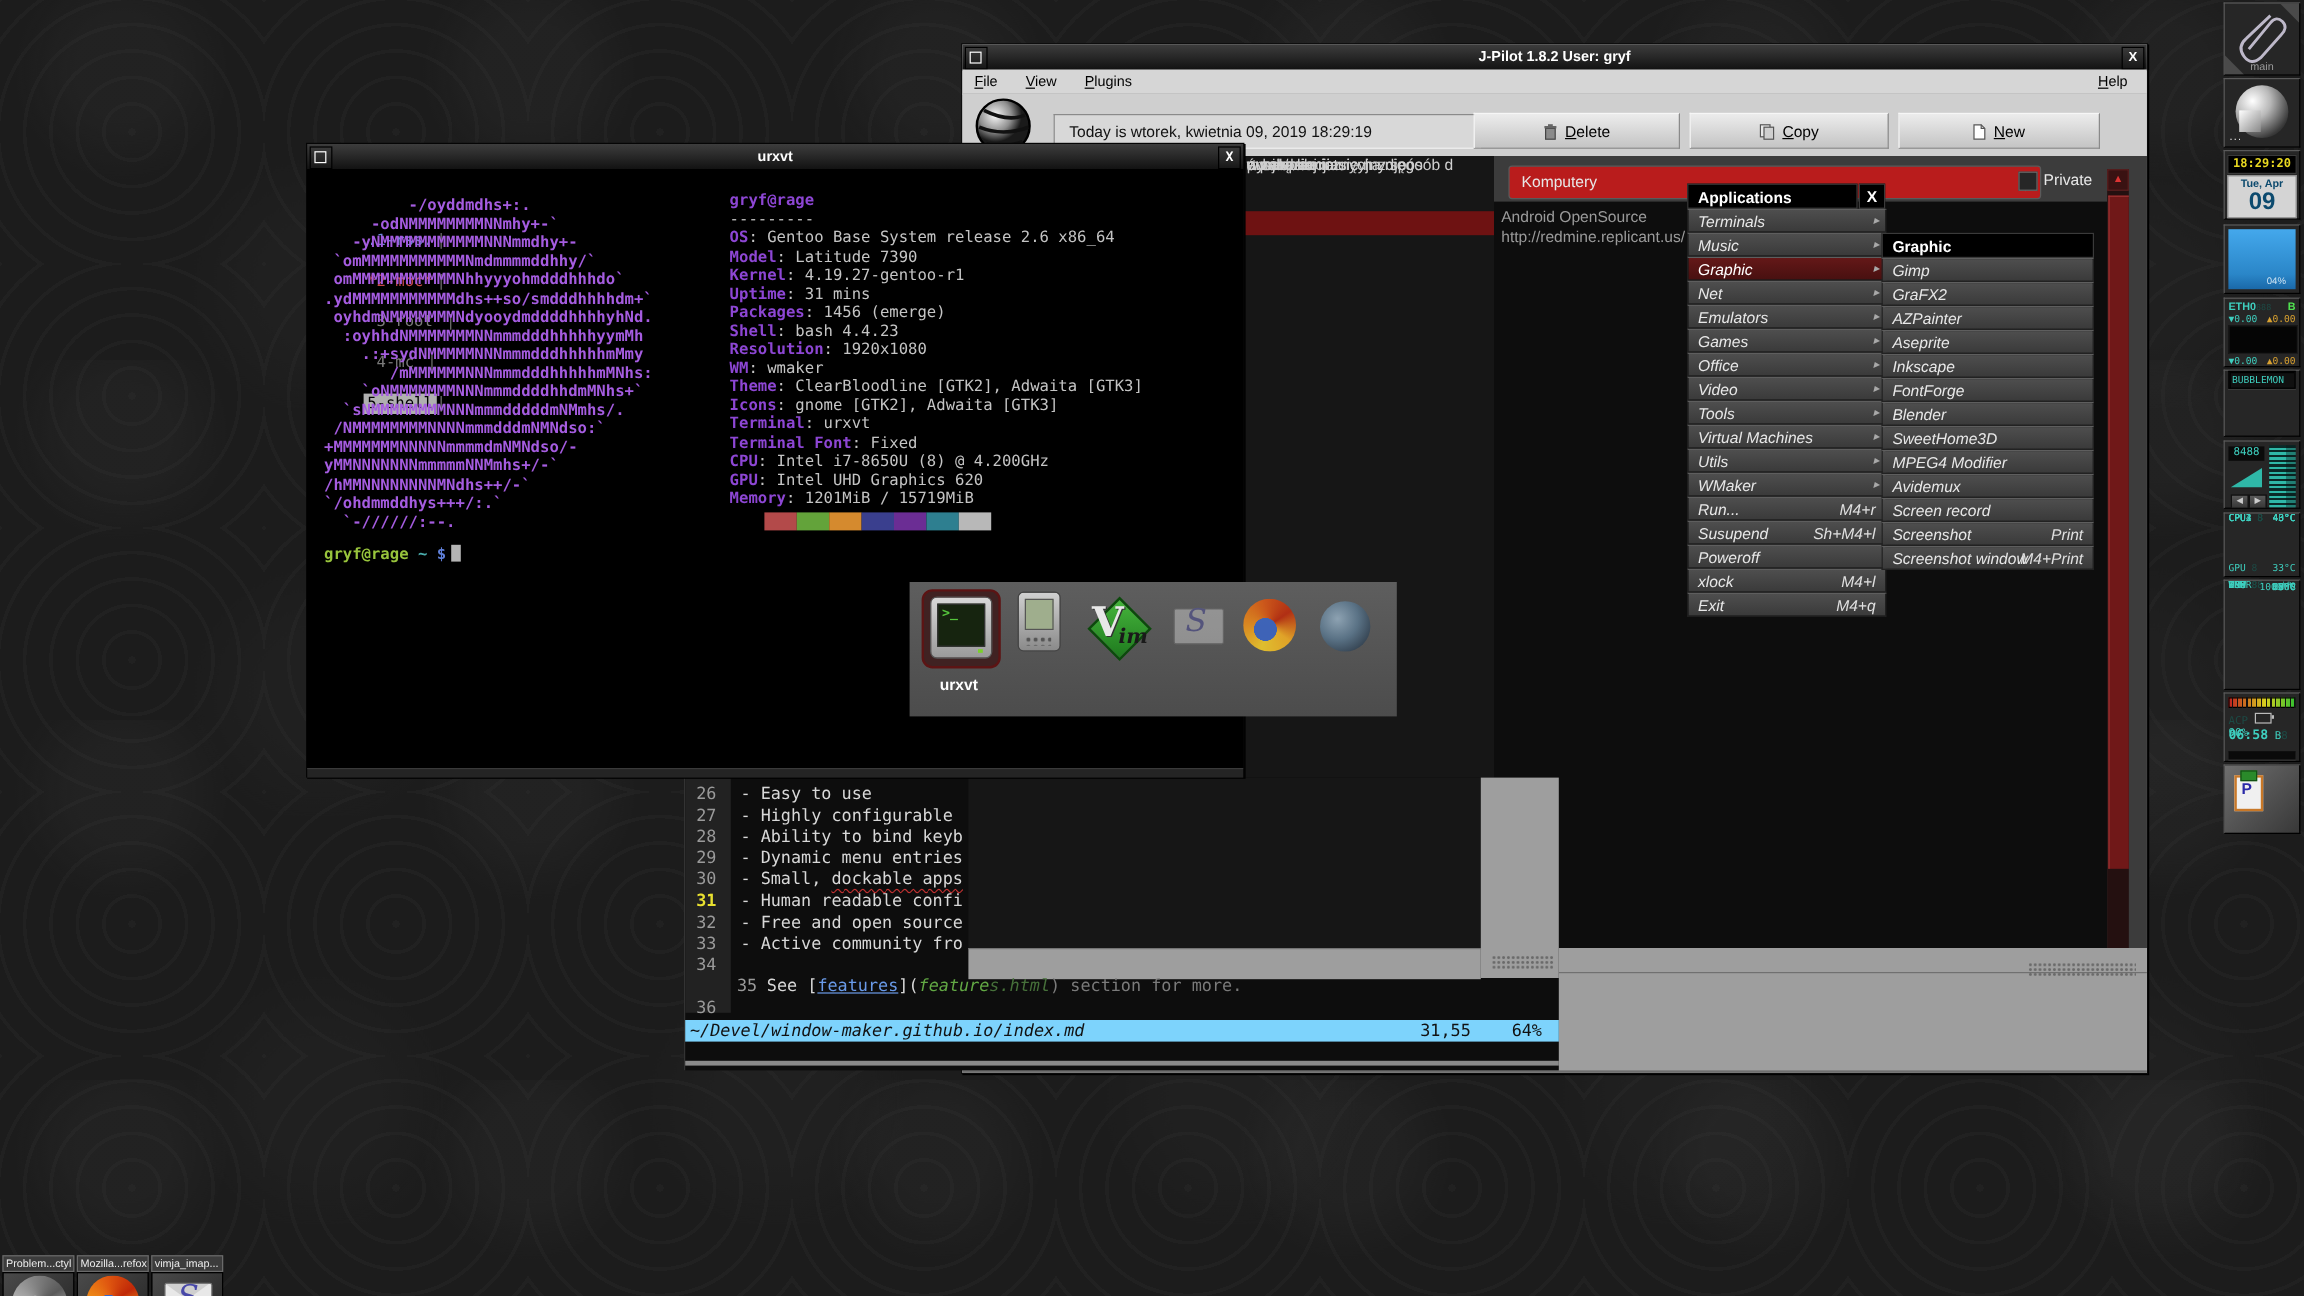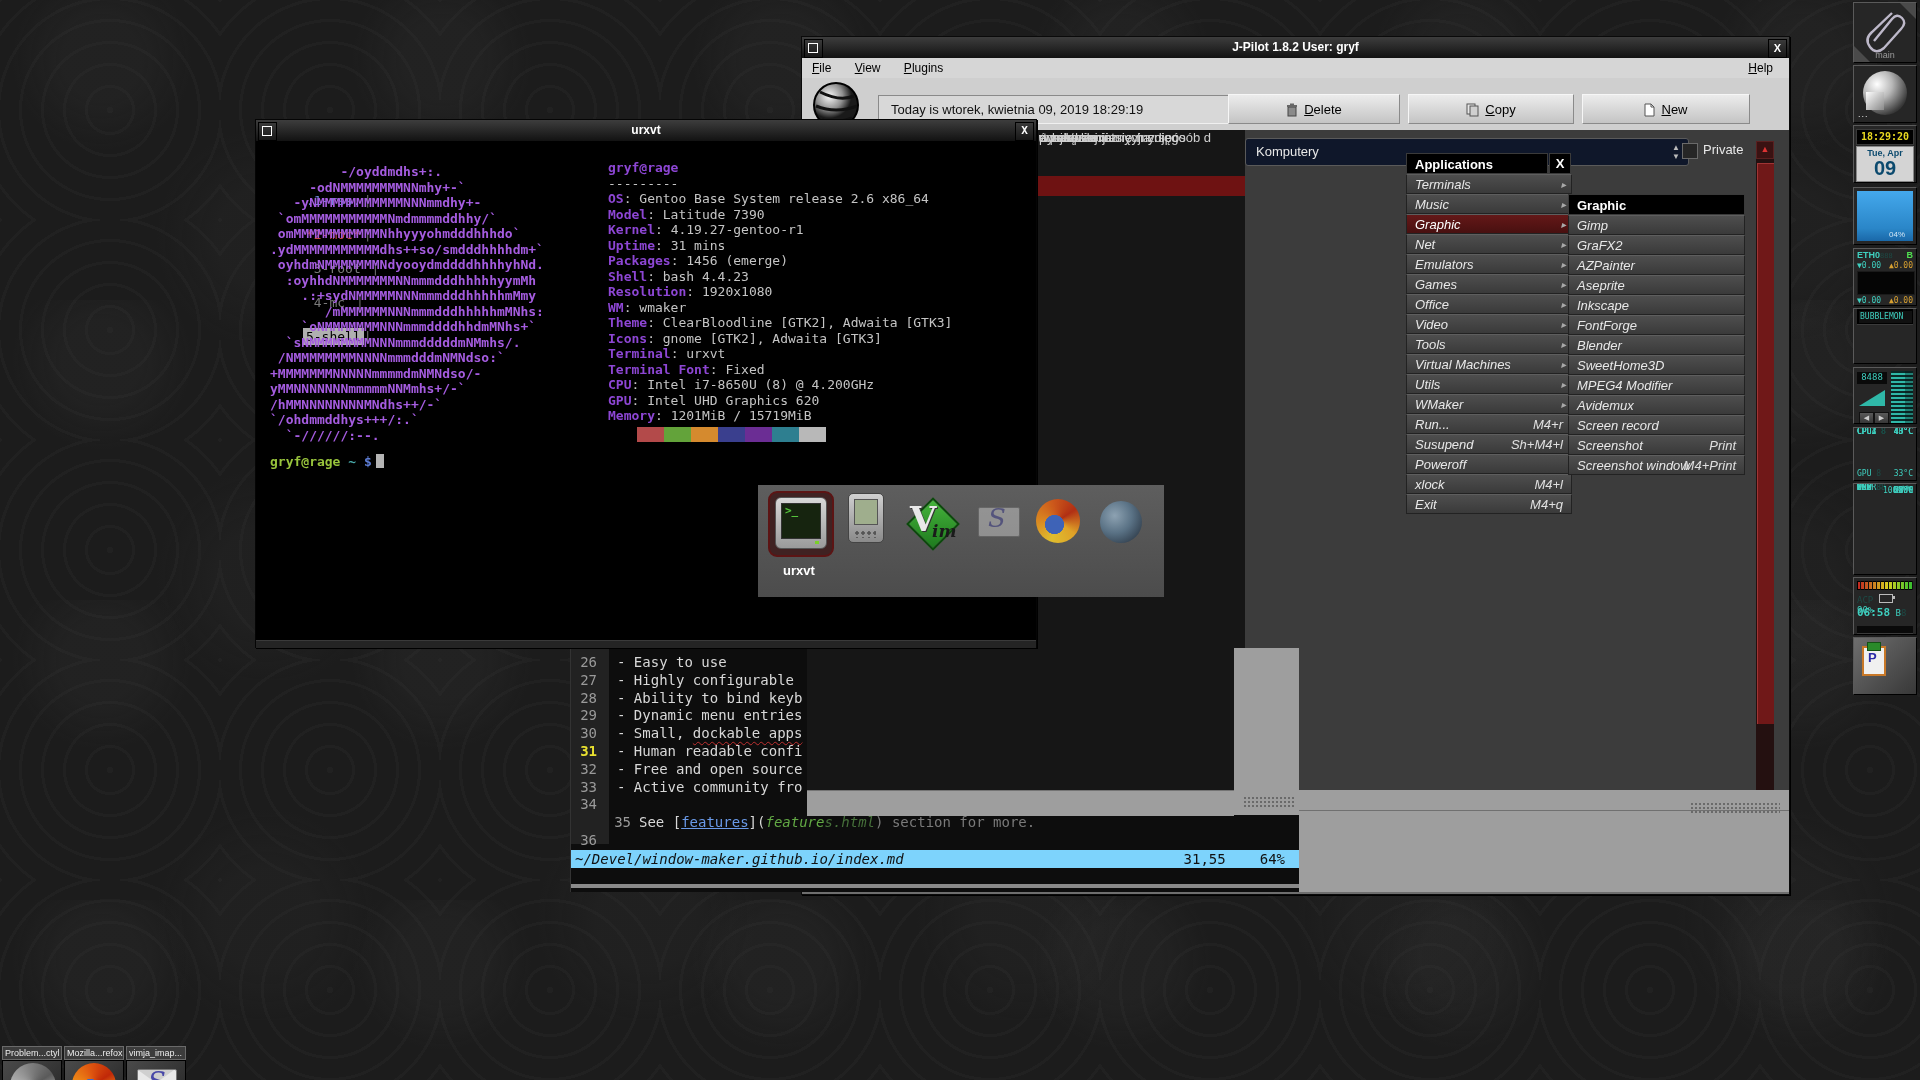--- a/index.html
+++ b/index.html
@@ -40,21 +40,21 @@
   .jp-toolbtn{top:16px;height:30px;background:linear-gradient(#ececec,#c4c4c4);
               border:1px solid #8a8a8a;border-top-color:#f6f6f6;border-left-color:#f6f6f6;
               font-size:13px;color:#000;text-align:center;line-height:28px;}
   .jp-toolbtn .ticon{display:inline-block;vertical-align:-3px;margin-right:6px;}
   .jp-toolbtn u{text-decoration:underline;}
   .jp-main{left:0;top:93px;width:987px;height:660px;background:#3c3c3c;}
   .jp-left{left:0;top:0;width:443px;height:660px;background:#161616;overflow:hidden;}
   .jp-red-row{left:0;top:46px;width:443px;height:20px;background:#6e1212;}
   .jp-frag{position:absolute;left:237px;color:#cfcfcf;font-size:13px;white-space:nowrap;}
   .jp-right{left:443px;top:0;width:544px;height:660px;background:#3c3c3c;}
-  .jp-combo{left:0;top:8px;width:432px;height:26px;background:#0f172a;border:1px solid #5a5a5a;
+  .jp-combo{left:12px;top:8px;width:432px;height:26px;background:#b91c1c;border:1px solid #5a5a5a;
             border-radius:3px;color:#e8e8e8;font-size:13px;line-height:26px;padding-left:10px;}
   .jp-spinner{position:absolute;right:8px;top:4px;color:#bbb;font-size:8px;line-height:9px;text-align:center;}
   .jp-check{left:437px;top:13px;width:14px;height:14px;background:#262626;border:1px solid #6a6a6a;}
   .jp-private{left:458px;top:12px;color:#e8e8e8;font-size:13px;}
   .jp-list{left:0;top:38px;width:511px;height:622px;background:#0d0d0d;color:#9a9a9a;font-size:13px;
            padding-top:4px;box-sizing:border-box;}
   .jp-list div{padding:1px 0 1px 6px;white-space:nowrap;overflow:hidden;}
   .jp-scroll{left:511px;top:11px;width:18px;height:649px;background:#241010;}
   .jp-scroll-up{position:absolute;left:0;top:0;width:16px;height:16px;background:#3a1212;border:1px solid #5a2020;
                 color:#d33;font-size:9px;text-align:center;line-height:15px;}
@@ -312,20 +312,24 @@
           <div class="jp-frag">w sekwencji</div>
         </div>
     </div>
     <div class="abs jp-right">
       <div class="abs jp-combo">
         <span>Komputery</span>
         <span class="jp-spinner">▲<br>▼</span>
       </div>
       <div class="abs jp-check"></div>
       <div class="abs jp-private">Private</div>
+      <div class="abs jp-list">
+        <div>Android OpenSource</div>
+        <div>http://redmine.replicant.us/</div>
+      </div>
       <div class="abs jp-scroll">
         <div class="jp-scroll-up">▲</div>
         <div class="jp-scroll-thumb"></div>
       </div>
     </div>
   </div>
   <div class="abs jp-bottom">
     <div class="abs jp-bottom-line"></div>
     <div class="abs dots jp-dots"></div>
     <div class="abs jp-bottom-edge"></div>

